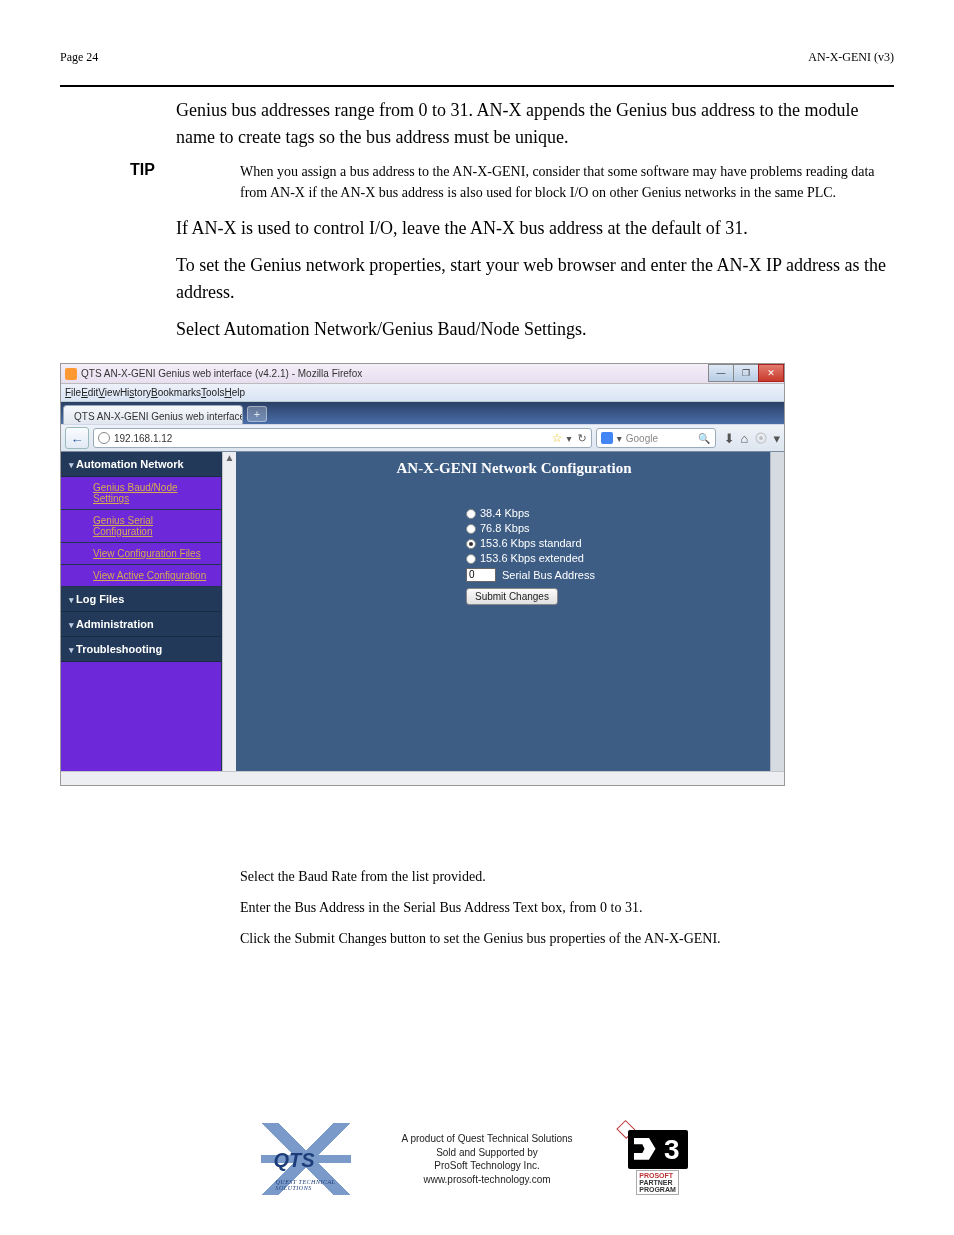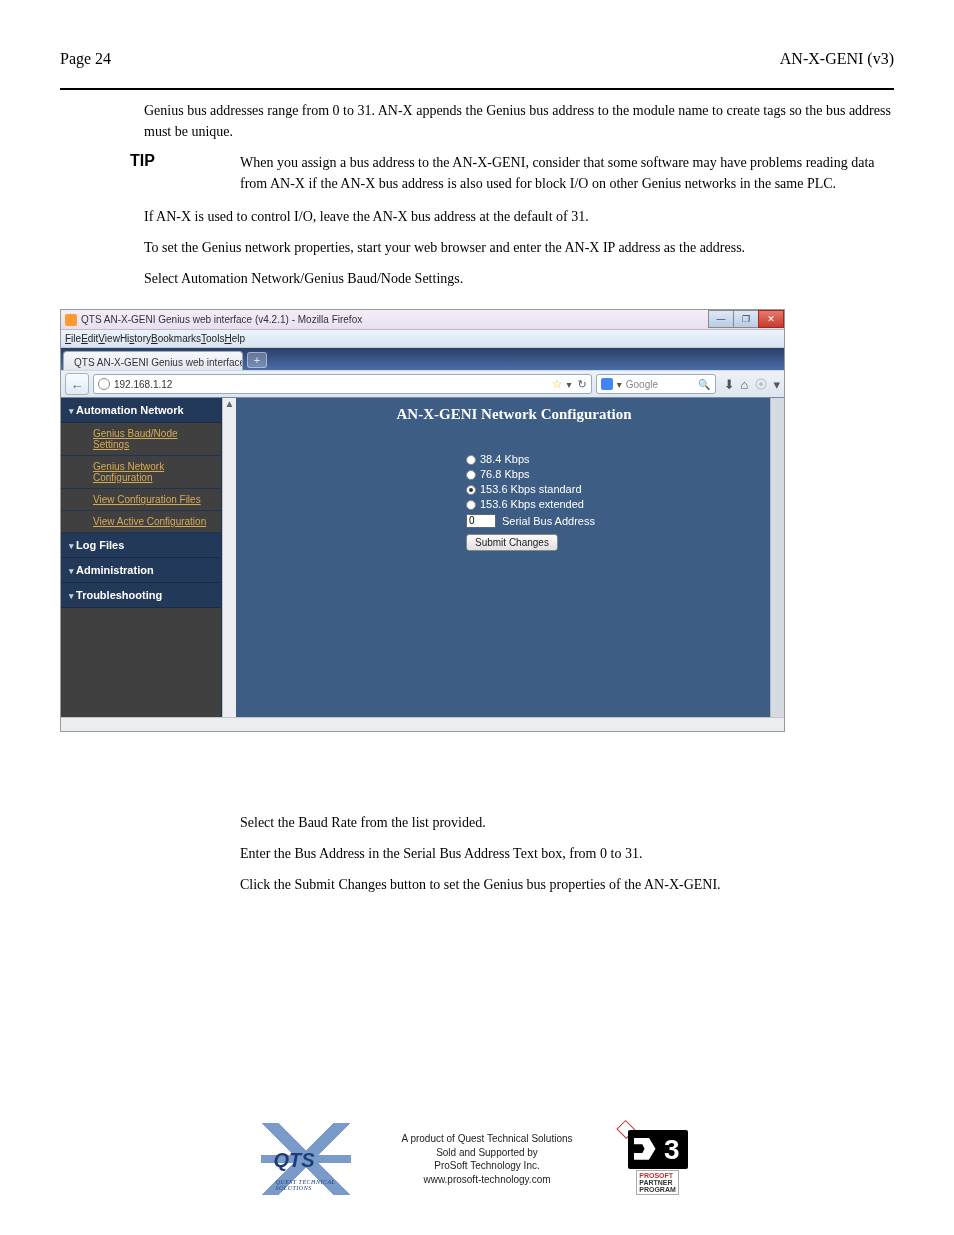--- a/index.html
+++ b/index.html
@@ -8,25 +8,25 @@
     background: #fff;
     width: 954px;
     height: 1235px;
     position: relative;
     color: #000;
   }
   .page-wrap { padding: 50px 60px 0 60px; }
   .top-rule { border-top: 2px solid #000; margin: 20px 0 10px; }
   .page-title-row {
     display: flex; justify-content: space-between;
-    font-size: 16px; margin-bottom: 10px; gap: 40px;
+    font-size: 12px; margin-bottom: 10px; gap: 40px;
   }
   .body-text {
-    font-size: 14px;
-    margin-left: 84px;
+    font-size: 18px;
+    margin-left: 116px;
     line-height: 1.5;
     position: relative;
   }
   .body-text p { margin-bottom: 10px; }
   .tip-row { display: flex; align-items: flex-start; margin-left: 70px; margin-bottom: 12px; }
   .tip-label {
     font-family: Arial, Helvetica, sans-serif;
     font-weight: 900; font-size: 16px;
     width: 110px; flex-shrink: 0;
   }
@@ -125,21 +125,21 @@
 
   .ff-content {
     height: 333px;
     display: flex;
     background: #3d5d85;
     position: relative;
   }
   .sidebar-wrap { width: 175px; display:flex; }
   .sidebar {
     flex:1;
-    background: #404040;
+    background: #6d28d9;
     border-right: 1px solid #1c344f;
     display: flex; flex-direction: column;
   }
   .side-scroll {
     width: 14px; background:#eceef2;
     border-left:1px solid #c3c7cc;
     display:flex;flex-direction:column;justify-content:space-between;align-items:center;
   }
   .side-scroll .arrow{font-size:10px;color:#666;}
   .side-header {
@@ -316,21 +316,21 @@
       <span style="color:#bbb;">⦿</span>
       <span style="color:#555;">▾</span>
     </div>
   </div>
 
   <div class="ff-content">
     <div class="sidebar-wrap">
       <div class="sidebar">
         <div class="side-header">Automation Network</div>
         <div class="side-item">Genius Baud/Node Settings</div>
-        <div class="side-item">Genius Network Configuration</div>
+        <div class="side-item">Genius Serial Configuration</div>
         <div class="side-item">View Configuration Files</div>
         <div class="side-item">View Active Configuration</div>
         <div class="side-header">Log Files</div>
         <div class="side-header">Administration</div>
         <div class="side-header">Troubleshooting</div>
       </div>
       <div class="side-scroll">
         <span class="arrow">▲</span>
         <span class="arrow">▼</span>
       </div>

